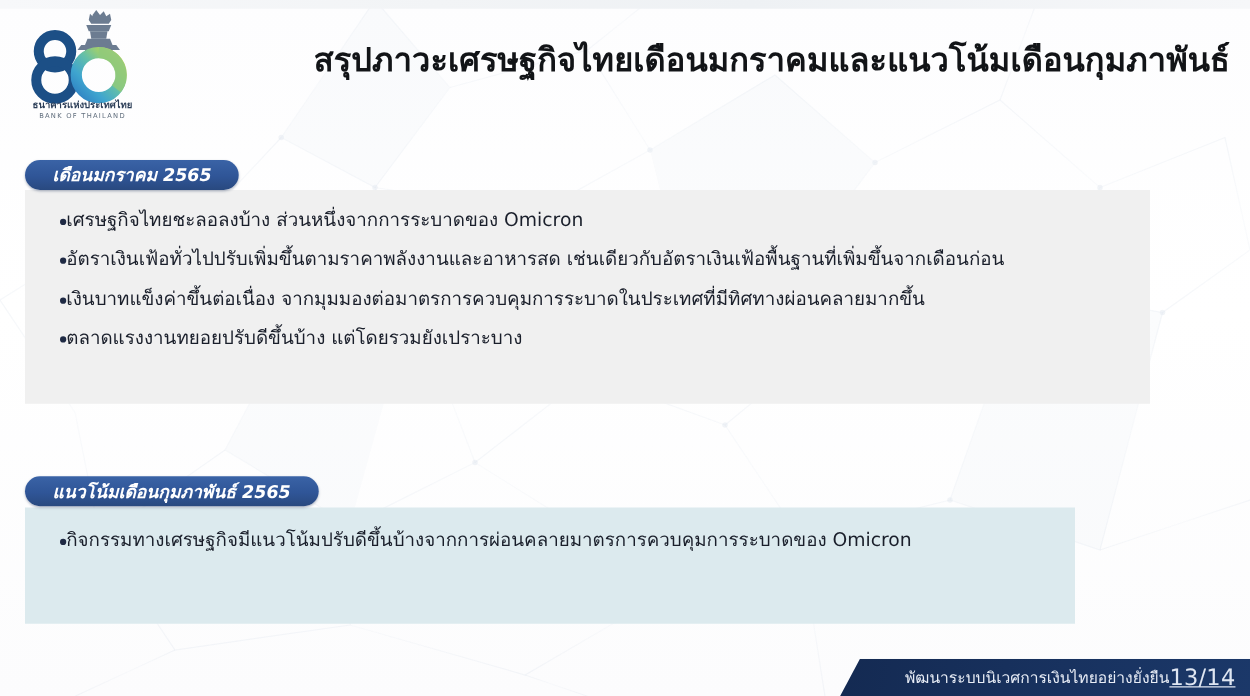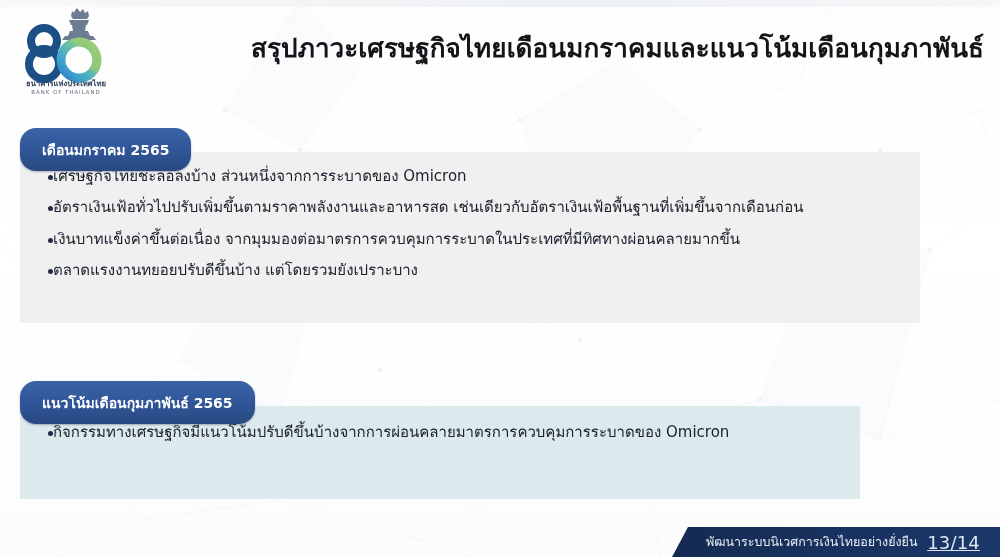--- a/index.html
+++ b/index.html
@@ -67,30 +67,31 @@
     letter-spacing: .1px;
     white-space: nowrap;
   }
 
   
   .badge {
     position: absolute;
     display: inline-flex;
     align-items: center;
     justify-content: center;
-    height: 43px;
+    height: 24px;
     padding: 0 22px;
     border-radius: 16px;
     background: linear-gradient(180deg,#3a63a6 0%, #2f5597 55%, #29497f 100%);
     color: #ffffff;
     font-size: 14px;
     font-weight: 600;
     white-space: nowrap;
     box-shadow: 0 1px 2px rgba(20,40,80,.35);
     z-index: 4;
+    font-style: italic;
   }
   #badge-january  { left: 20px; top: 128px; }
   #badge-february { left: 20px; top: 381px; }
 
   
   .panel {
     position: absolute;
     z-index: 2;
   }
 
@@ -147,21 +148,21 @@
     width: 328px;
     height: 30px;
     background: linear-gradient(100deg,#142a52 0%, #17305c 40%, #1b3869 100%);
     clip-path: polygon(16px 0, 100% 0, 100% 100%, 0 100%);
     display: flex;
     align-items: center;
     z-index: 5;
   }
 
   .footer-tagline {
-    margin-left: 34px;
+    margin-left: 52px;
     color: #e8edf6;
     font-size: 12.5px;
     white-space: nowrap;
     text-align: right;
   }
 
   .footer-page {
     margin-left: auto;
     margin-right: 20px;
     color: #dfe6f2;

